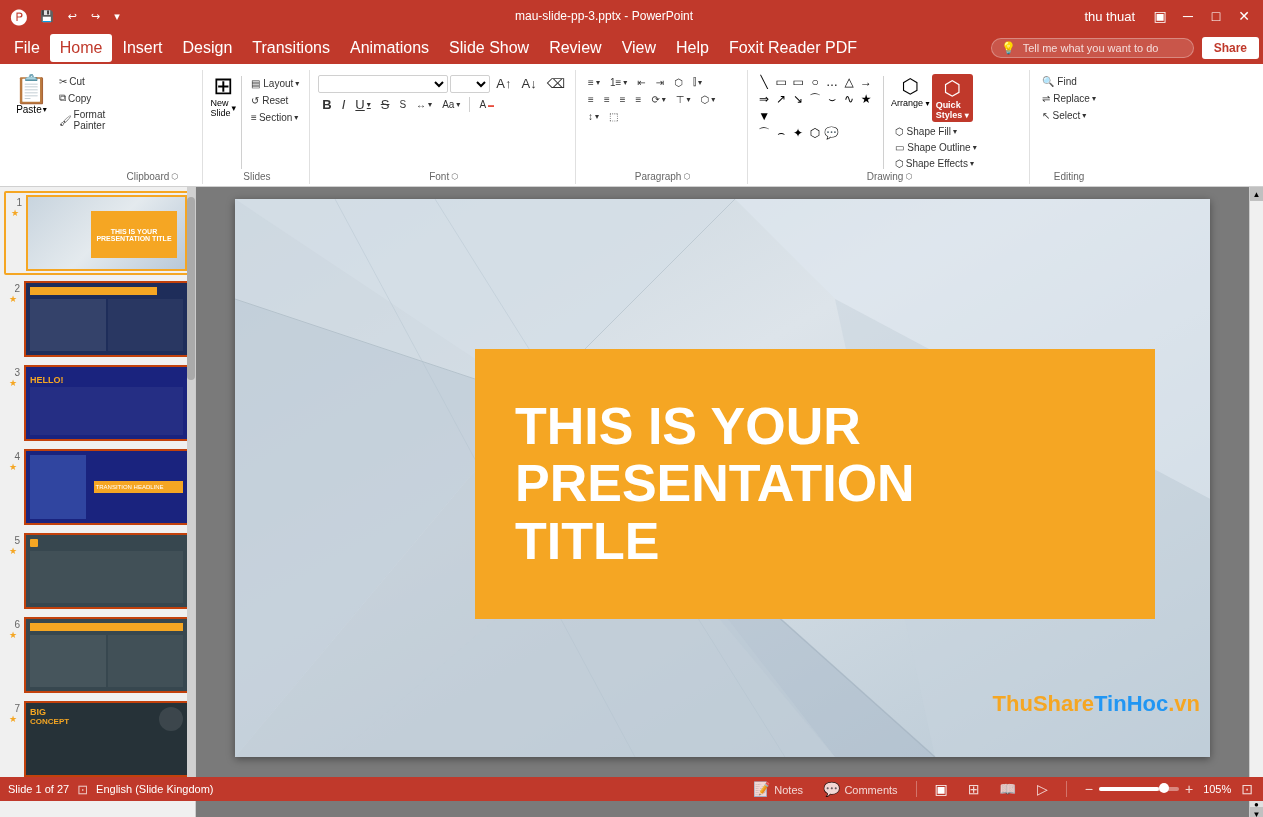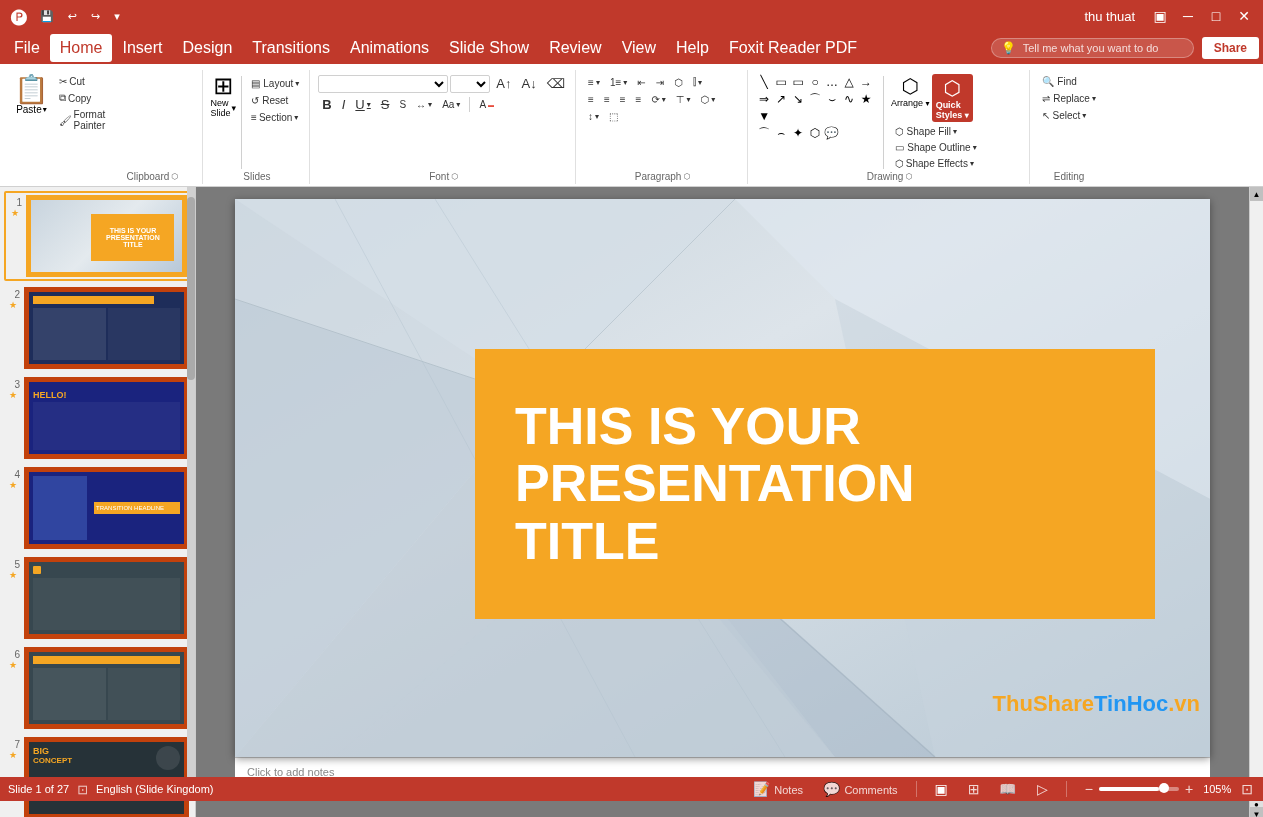--- a/index.html
+++ b/index.html
@@ -198,21 +198,21 @@
       min-width: 14px;
       text-align: right;
       margin-top: 2px;
     }
     .slide-star {
       font-size: 9px;
       color: #f5a623;
     }
     .slide-img-container {
       flex: 1;
-      border: 5px solid #c2410c;
+      border: 2px solid #c2410c;
       background: #f0abfc;
       position: relative;
       overflow: hidden;
     }
     .slide-thumb.active .slide-img-container { border-color: #f5a623; }
 
     
     .thumb-1 {
       height: 72px;
       background: linear-gradient(135deg, #e8e8e8 0%, #f5f5f5 100%);
@@ -420,20 +420,21 @@
 <body>
 
 <div id="title-bar">
   <div id="title-bar-left">
     <button class="title-btn" style="font-size:16px;">🅟</button>
     <button class="quick-access-btn">💾</button>
     <button class="quick-access-btn">↩</button>
     <button class="quick-access-btn">↪</button>
     <button class="quick-access-btn">▾</button>
   </div>
+  <div id="title-bar-center">mau-slide-pp-3.pptx - PowerPoint</div>
   <div id="title-bar-right">
     <span style="font-size:13px; margin-right:8px;">thu thuat</span>
     <button class="title-btn">▣</button>
     <button class="title-btn">─</button>
     <button class="title-btn">□</button>
     <button class="title-btn title-close">✕</button>
   </div>
 </div>
 
 <div id="menu-bar">
@@ -784,23 +785,20 @@
           <span>PRESENTATION</span><br>
           <span>TITLE</span>
         </div>
       </div>
 
       <div id="watermark">
         <span class="watermark-thu">Thu</span><span class="watermark-thuat">Share</span><span class="watermark-tin">Tin</span><span class="watermark-hoc">Hoc</span><span class="watermark-vn">.vn</span>
       </div>
     </div>
 
-    <div id="notes-area" style="width:975px;">
-      <span>Click to add notes</span>
-    </div>
   </div>
 
   <div id="right-scrollbar">
     <div style="width:100%; height:14px; background:#c0c0c0; cursor:pointer; display:flex; align-items:center; justify-content:center; font-size:8px;">▲</div>
     <div style="flex:1;">
       <div style="width:100%; height:40px; background:#a0a0a0; border-radius:2px; margin-top:4px;"></div>
     </div>
     <div style="width:100%; background:#e0e0e0; height:14px; display:flex; flex-direction:column; align-items:center;">
       <div style="cursor:pointer; font-size:8px; line-height:1;">▲</div>
       <div style="cursor:pointer; font-size:8px; line-height:1;">●</div>

